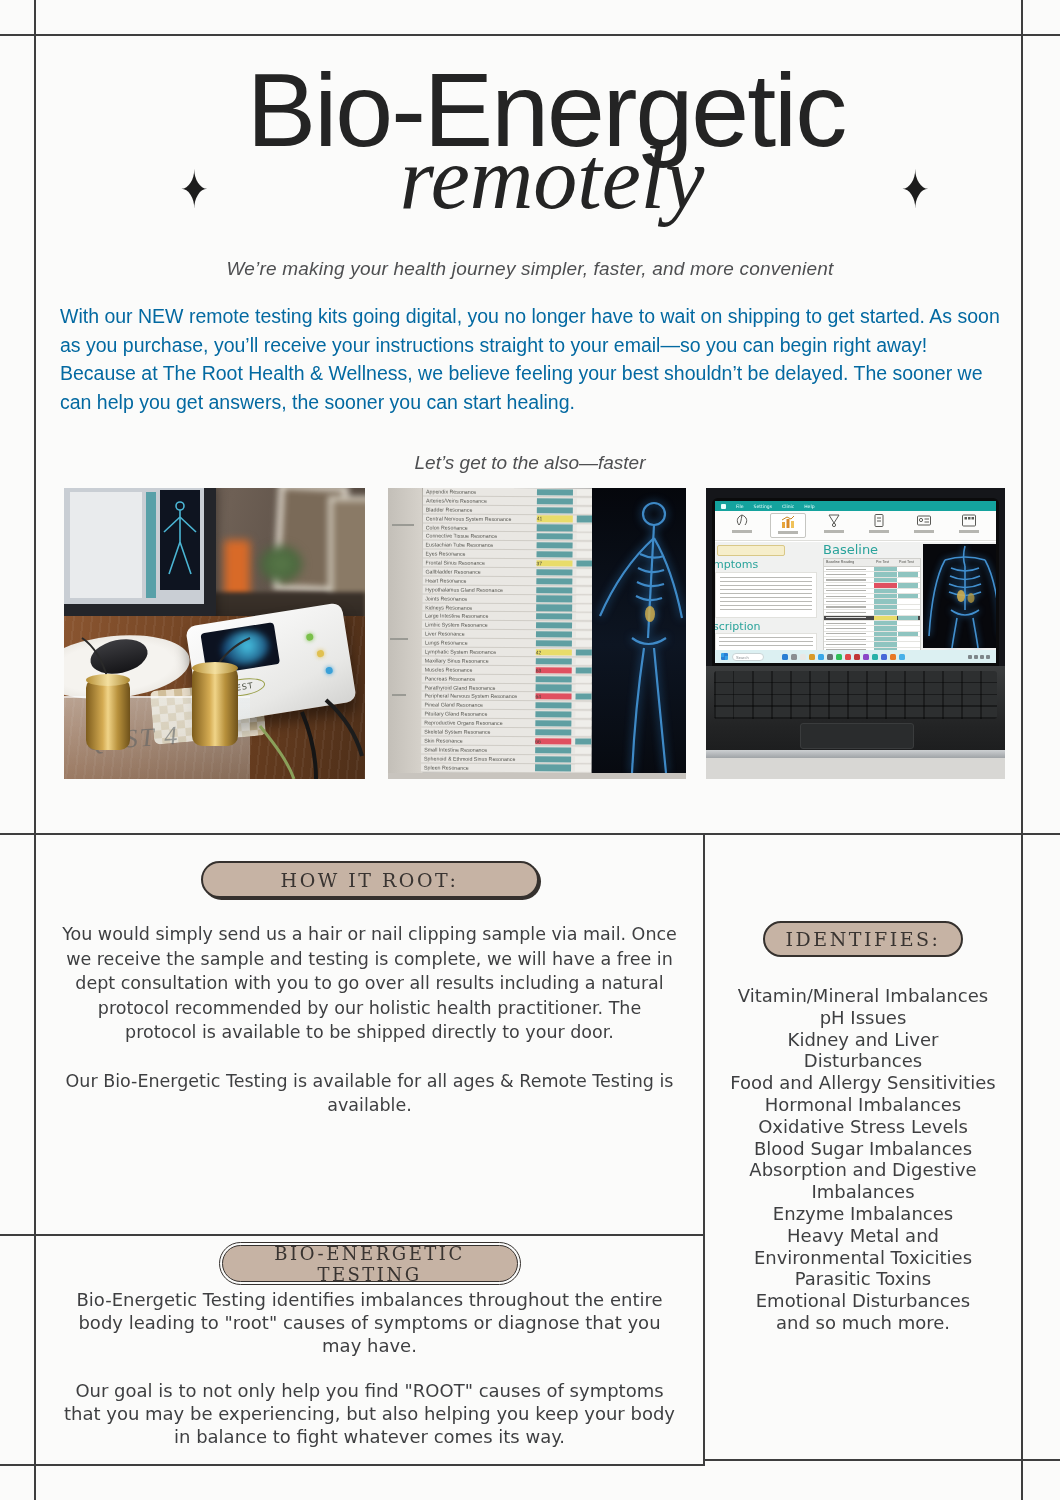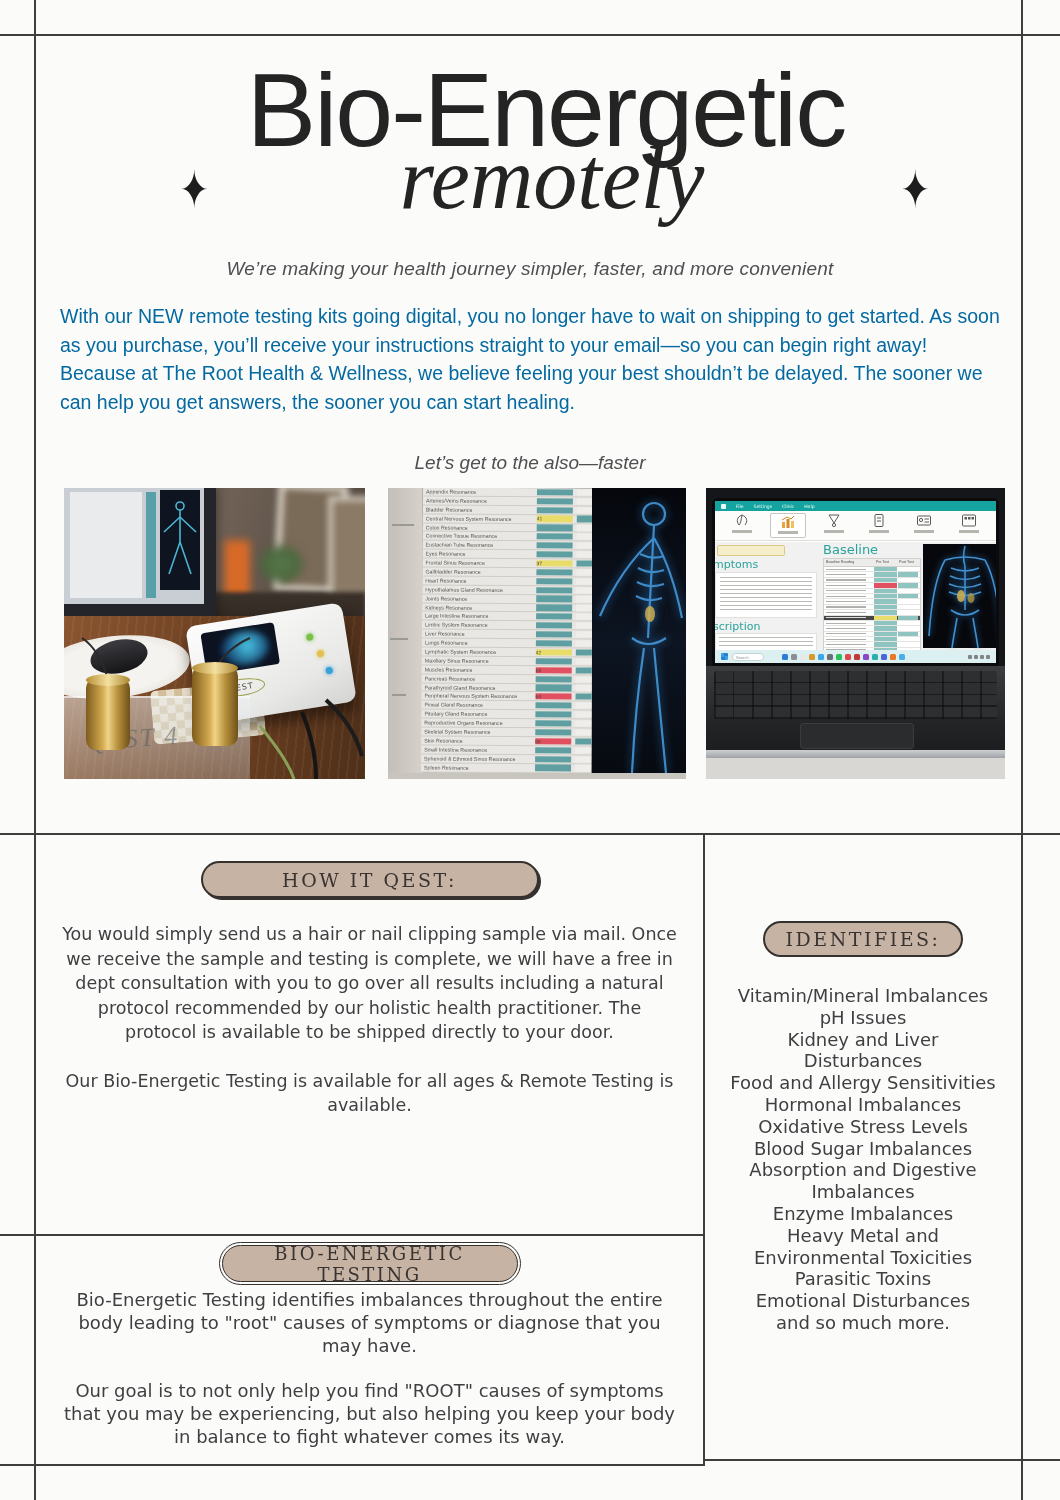--- a/index.html
+++ b/index.html
@@ -670,21 +670,21 @@
     </div>
   </div>
   <div class="p3-deck">
     <div class="p3-keys"></div>
     <div class="p3-trackpad"></div>
   </div>
   <div class="p3-edge"></div>
 </div>
 
 <div class="col" id="howitworks">
-  <div class="badge" id="hiw-badge">HOW IT QEST:</div>
+  <div class="badge" id="hiw-badge">HOW IT ROOT:</div>
   <div class="bodypara">You would simply send us a hair or nail clipping sample via mail. Once we receive the sample and testing is complete, we will have a free in dept consultation with you to go over all results including a natural protocol recommended by our holistic health practitioner. The protocol is available to be shipped directly to your door.</div>
   <div class="bodypara">Our Bio-Energetic Testing is available for all ages &amp; Remote Testing is available.</div>
 </div>
 
 <div class="col" id="identifies">
   <div class="badge" id="idf-badge">IDENTIFIES:</div>
   <div class="idf-list" id="idf-list">
       <div class="idf-item">Vitamin/Mineral Imbalances</div>
       <div class="idf-item">pH Issues</div>
       <div class="idf-item">Kidney and Liver Disturbances</div>

